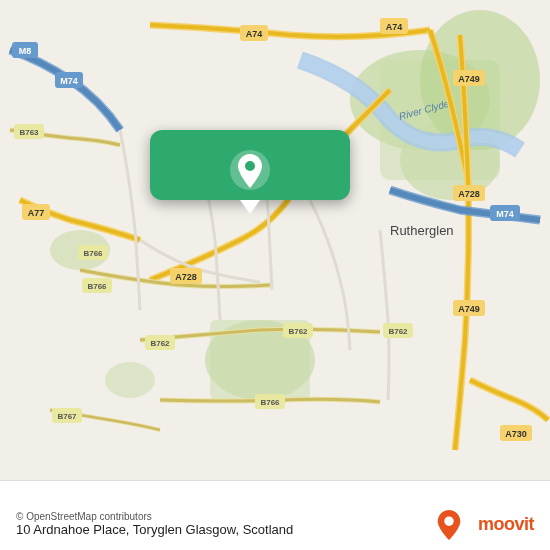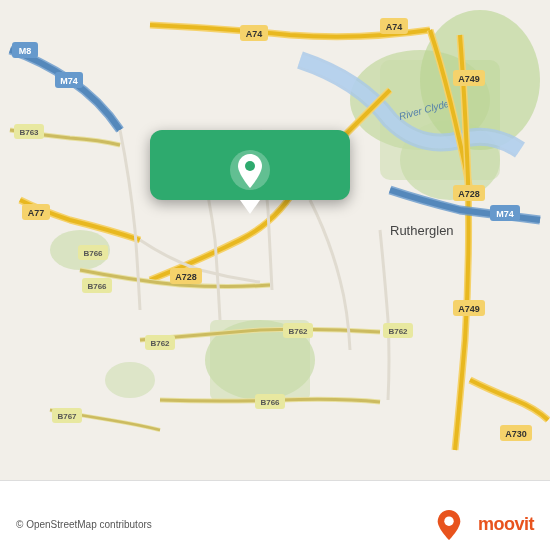--- a/index.html
+++ b/index.html
@@ -272,20 +272,21 @@
         <circle cx="22" cy="18" r="5" fill="#2eaa6e"></circle>
       </svg>
     </div>
     <div class="tooltip-tail"></div>
   </div>
 </div>
 
 <div id="bottom-bar">
   <div id="bottom-content">
     <span class="copyright">© OpenStreetMap contributors</span>
+    <span class="address-text">10 Ardnahoe Place, Toryglen Glasgow, Scotland</span>
   </div>
   <div class="moovit-logo">
     <svg class="moovit-pin" viewBox="0 0 28 34" xmlns="http://www.w3.org/2000/svg">
       <path d="M14 2 C7 2 2 8 2 14 C2 22 14 34 14 34 C14 34 26 22 26 14 C26 8 21 2 14 2Z" fill="#e8531d"></path>
       <circle cx="14" cy="14" r="5" fill="white"></circle>
     </svg>
     <span class="moovit-text">moovit</span>
   </div>
 </div>
 

